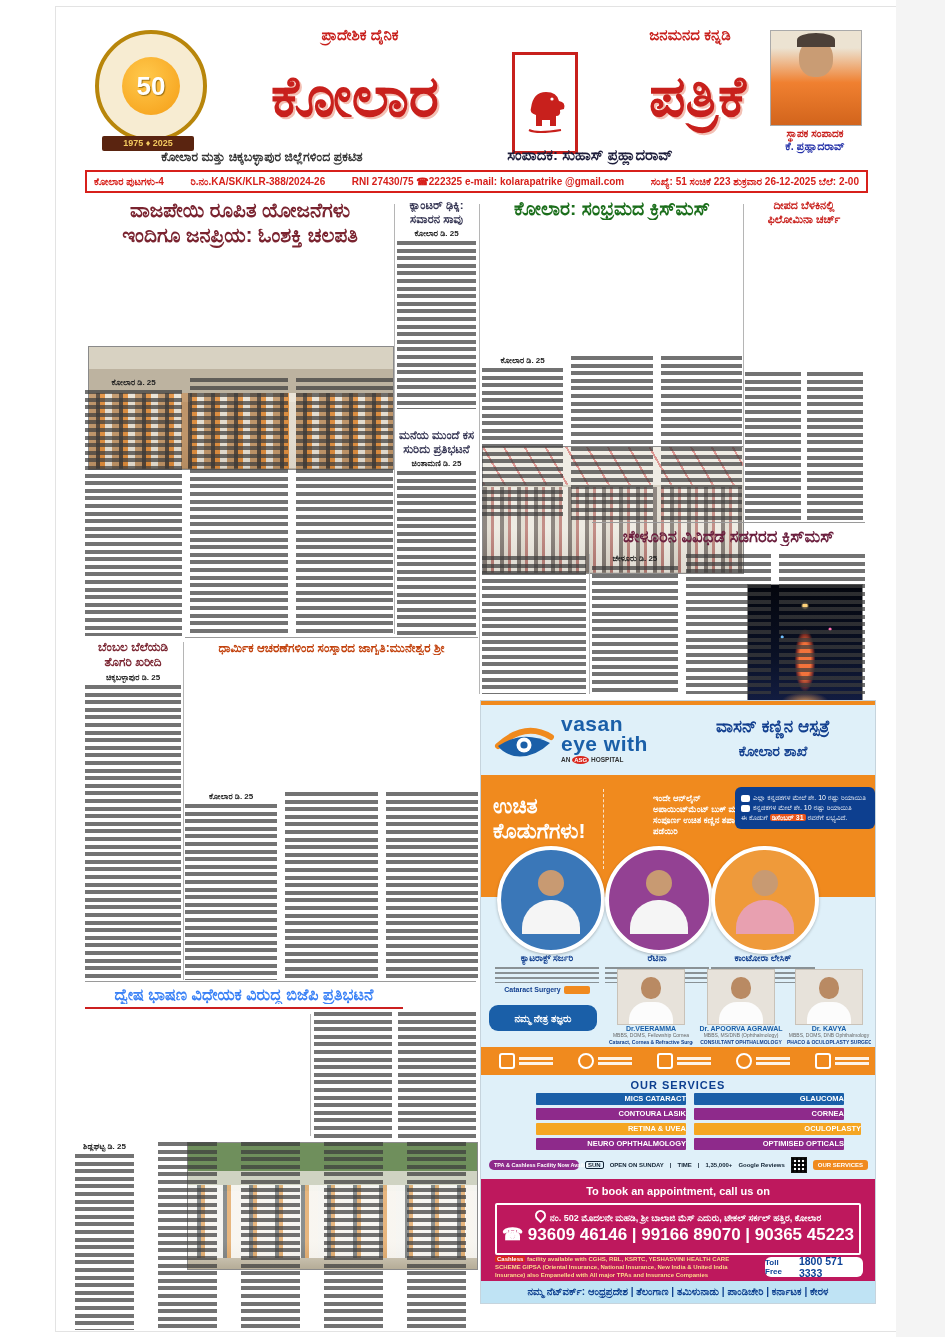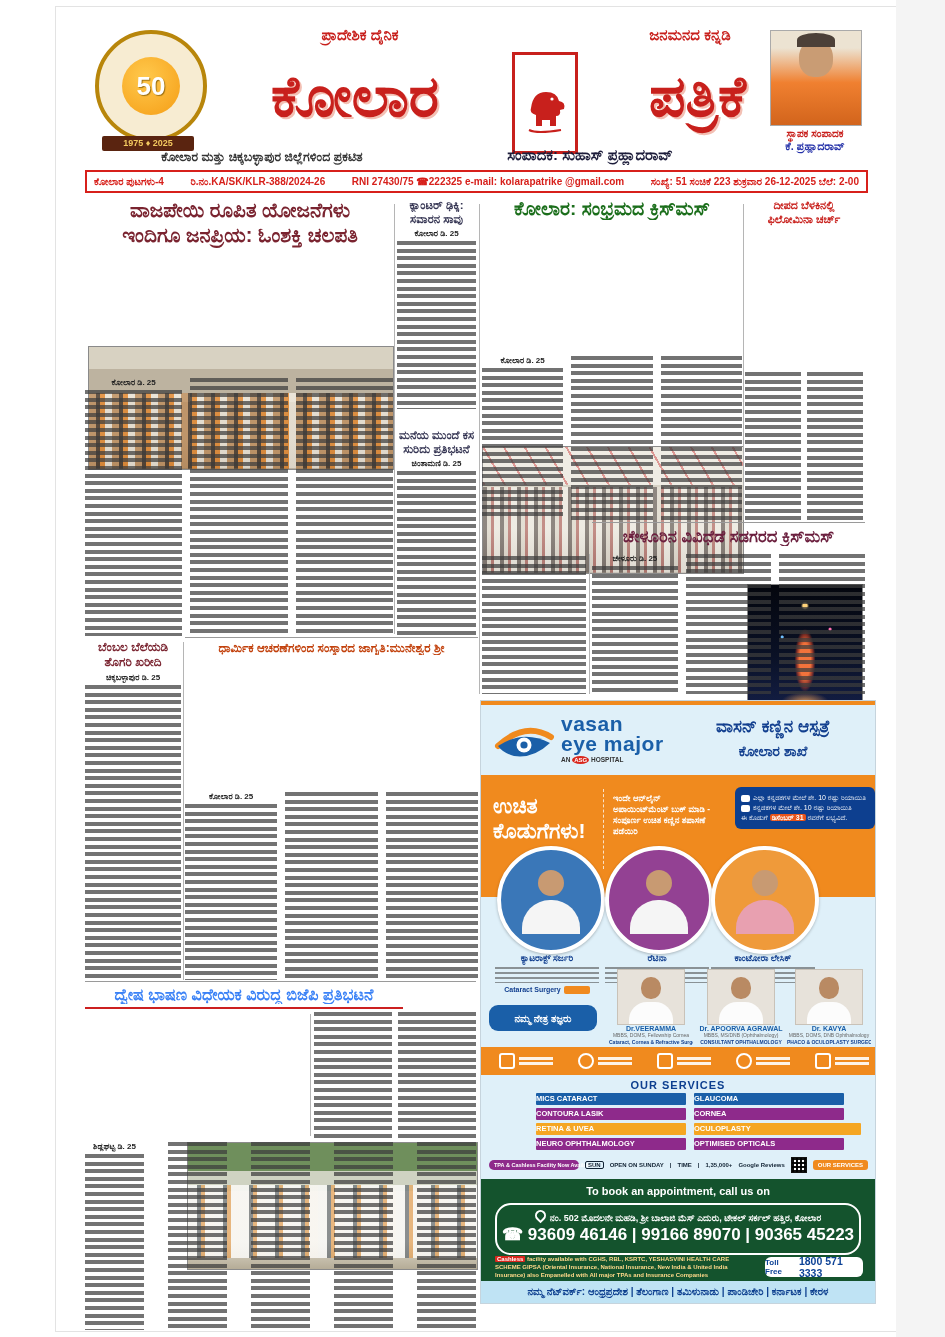--- a/index.html
+++ b/index.html
@@ -80,21 +80,21 @@
   .ad{background:#dff0f9;border:1px solid #c6d4dd;overflow:hidden;}
   .ad .rel{position:absolute;}
   .ad-topbar{background:#f08a1e;}
   .ad-brand{color:#1a5fa8;font-weight:800;font-size:21px;line-height:20px;letter-spacing:.5px;}
   .ad-brand-sub{font-size:6.5px;font-weight:bold;color:#333;margin-top:2px;}
   .asg{background:#d9261c;color:#fff;border-radius:50%;padding:1px 2px;font-size:6px;}
   .ad-title{color:#123f8f;font-weight:800;font-size:17px;text-align:center;white-space:nowrap;}
   .ad-branch{color:#123f8f;font-weight:bold;font-size:14px;text-align:center;white-space:nowrap;}
   .ad-orange{background:#f08a1e;}
   .offer-title{color:#fff;font-weight:800;font-size:21px;line-height:25px;white-space:nowrap;}
-  .offer-text{color:#fff;font-size:8.5px;line-height:11px;font-weight:bold;}
+  .offer-text{color:#fff;font-size:8.5px;line-height:11px;font-weight:bold;margin-left:40px;}
   .offer-box{background:#0d3f8f;border-radius:6px;color:#fff;font-size:7px;line-height:10px;padding:6px 6px;}
   .offer-box .chip{background:#e8541a;border-radius:2px;padding:0 2px;font-weight:bold;}
   .oicon{display:inline-block;width:9px;height:7px;background:#fff;border-radius:2px;margin-right:3px;vertical-align:middle;}
   .circ{border-radius:50%;border:4px solid #fff;position:relative;overflow:hidden;box-shadow:0 1px 3px rgba(0,0,0,.25);}
   .circ .head{width:26px;height:26px;border-radius:50%;background:#c89a72;margin:20px auto 0;}
   .circ .bod{width:58px;height:34px;border-radius:28px 28px 0 0;background:#f5f5f5;margin:4px auto 0;}
   .proc-label{color:#123f8f;font-weight:800;font-size:9px;text-align:center;white-space:nowrap;}
   .micro{opacity:.55;background:repeating-linear-gradient(to bottom,#444 0 2.5px,transparent 2.5px 5px);}
   .chip-orange{background:#f08a1e;border-radius:2px;display:inline-block;width:26px;height:8px;vertical-align:middle;margin-left:3px;}
   .cat-chip{font-size:7px;font-weight:bold;color:#123f8f;text-align:center;white-space:nowrap;}
@@ -106,32 +106,32 @@
   .dphoto::after{content:"";position:absolute;left:50%;bottom:0;transform:translateX(-50%);
       width:44px;height:22px;border-radius:18px 18px 0 0;background:#fcfcfc;}
   .dname{color:#1a5fa8;font-weight:800;font-size:7px;text-align:center;white-space:nowrap;}
   .dcred{color:#666;font-size:5px;line-height:6.5px;text-align:center;white-space:nowrap;overflow:hidden;}
   .dcred2{color:#123f8f;font-weight:bold;}
   .ad-strip{background:#f08a1e;display:flex;align-items:center;justify-content:space-around;padding:0 6px;}
   .strip-item{display:flex;align-items:center;gap:4px;}
   .strip-ico{width:12px;height:12px;border:2px solid #fff;border-radius:3px;}
   .strip-txt{width:34px;height:8px;background:repeating-linear-gradient(to bottom,#fff 0 3px,transparent 3px 5.5px);opacity:.9;}
   .svc-title{color:#0d3f8f;font-weight:800;font-size:11px;text-align:center;letter-spacing:1px;}
-  .svc{height:12px;color:#fff;font-weight:bold;font-size:7.5px;line-height:12px;text-align:left;
+  .svc{height:12px;color:#fff;font-weight:bold;font-size:7.5px;line-height:12px;text-align:right;
        border-radius:1px;white-space:nowrap;overflow:hidden;}
   .c-blue{background:#1a5fa8;} .c-purple{background:#8e2a8b;} .c-orange{background:#f5a623;}
   .feat{display:flex;align-items:center;gap:6px;font-size:6px;color:#123;font-weight:bold;white-space:nowrap;}
   .pill-purple{background:#8e2a8b;color:#fff;border-radius:10px;padding:2px 5px;font-size:5.5px;line-height:6px;width:80px;text-align:center;}
   .pill-orange{background:#f08a1e;color:#fff;border-radius:3px;padding:2px 5px;font-size:6px;}
   .qr{width:14px;height:14px;background:
       repeating-linear-gradient(90deg,#111 0 2px,#fff 2px 4px),
       repeating-linear-gradient(0deg,#111 0 2px,#fff 2px 4px);background-blend-mode:multiply;border:1px solid #111;}
-  .ad-footer{background:#14532d;color:#fff;}
+  .ad-footer{background:#be185d;color:#fff;}
   .book-line{font-weight:800;font-size:11px;text-align:center;white-space:nowrap;}
-  .fbox{border:2px solid #fff;border-radius:16px;}
+  .fbox{border:2px solid #fff;border-radius:2px;}
   .addr{font-size:9px;font-weight:bold;text-align:center;white-space:nowrap;overflow:hidden;}
   .phones{font-size:17px;font-weight:800;text-align:center;white-space:nowrap;}
   .cashless{font-size:6px;line-height:8px;color:#ffd98a;font-weight:bold;}
   .cashless .tag{background:#d9261c;color:#fff;padding:0 2px;border-radius:1px;}
   .tollfree{background:#fff;color:#0d4296;border-radius:6px;display:flex;align-items:center;justify-content:center;gap:4px;}
   .tf-label{font-size:8px;font-weight:800;line-height:9px;}
   .tf-num{font-size:10.5px;font-weight:800;}
   .ad-network{background:#bfe3f4;color:#0d3f8f;font-weight:800;font-size:10px;display:flex;
               align-items:center;justify-content:center;white-space:nowrap;}
   .pin{display:inline-block;width:7px;height:7px;border:2px solid #fff;border-radius:50% 50% 50% 0;transform:rotate(-45deg);margin-right:4px;}
@@ -275,21 +275,21 @@
   <div class="abs rule-red" style="left:85px;top:1007px;width:318px;height:2px"></div>
 
   <div class="abs cols" style="left:314px;top:1012px;width:162px;height:126px;gap:6px">
     <div class="col">
         <div class="tx"></div>
       </div>
     <div class="col">
         <div class="tx"></div>
       </div>
   </div>
-  <div class="abs cols" style="left:85px;top:1142px;width:391px;height:188px;gap:24px">
+  <div class="abs cols" style="left:75px;top:1142px;width:391px;height:188px;gap:24px">
     <div class="col">
         <div class="dl">ಶಿಡ್ಲಘಟ್ಟ ಡಿ. 25</div>
         <div class="tx"></div>
       </div>
     <div class="col">
         <div class="tx"></div>
       </div>
     <div class="col">
         <div class="tx"></div>
       </div>
@@ -312,21 +312,21 @@
     <div class="rel ad-topbar" style="left:0;top:0;width:394px;height:4px"></div>
 
     <svg class="rel" style="left:12px;top:18px" width="62" height="42" viewBox="0 0 62 42">
       <path d="M5 27 Q32 2 58 18" stroke="#f08a1e" stroke-width="6" fill="none" stroke-linecap="round"></path>
       <path d="M5 27 Q30 10 57 24 Q40 40 21 37 Q10 34 5 27 z" fill="#1a5fa8"></path>
       <circle cx="31" cy="26" r="7.5" fill="#fff"></circle>
         <circle cx="31" cy="26" r="3.6" fill="#1a5fa8"></circle>
     </svg>
     <div class="rel" style="left:80px;top:13px">
       <div class="ad-brand">vasan</div>
-      <div class="ad-brand">eye major</div>
+      <div class="ad-brand">eye with</div>
       <div class="ad-brand-sub">
         <span>AN</span>
         <span class="asg">ASG</span>
         <span>HOSPITAL</span>
       </div>
     </div>
     <div class="rel ad-title" style="left:196px;top:16px;width:192px">ವಾಸನ್ ಕಣ್ಣಿನ ಆಸ್ಪತ್ರೆ</div>
     <div class="rel ad-branch" style="left:196px;top:42px;width:192px">ಕೋಲಾರ ಶಾಖೆ</div>
 
     <div class="rel ad-orange" style="left:0;top:74px;width:394px;height:122px"></div>

